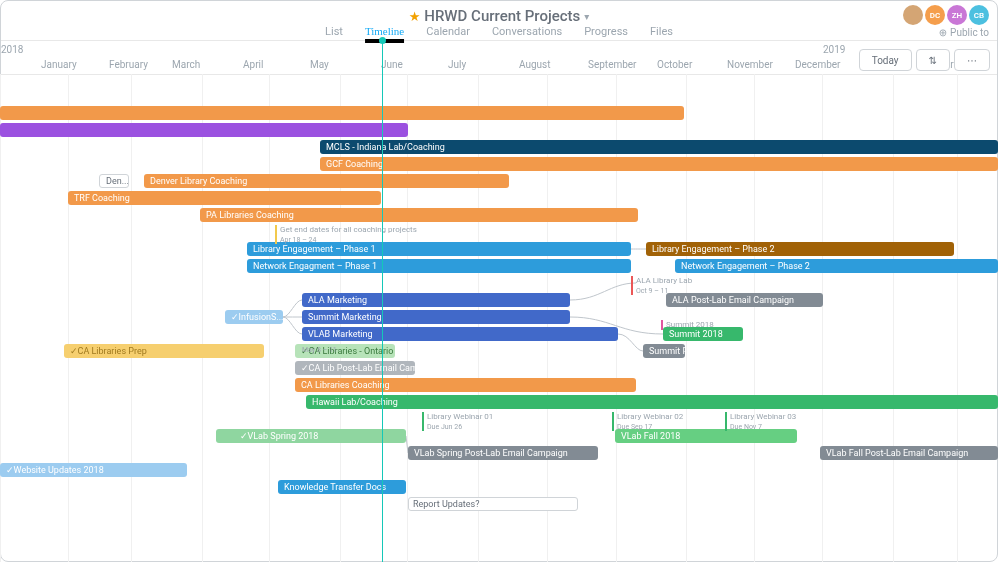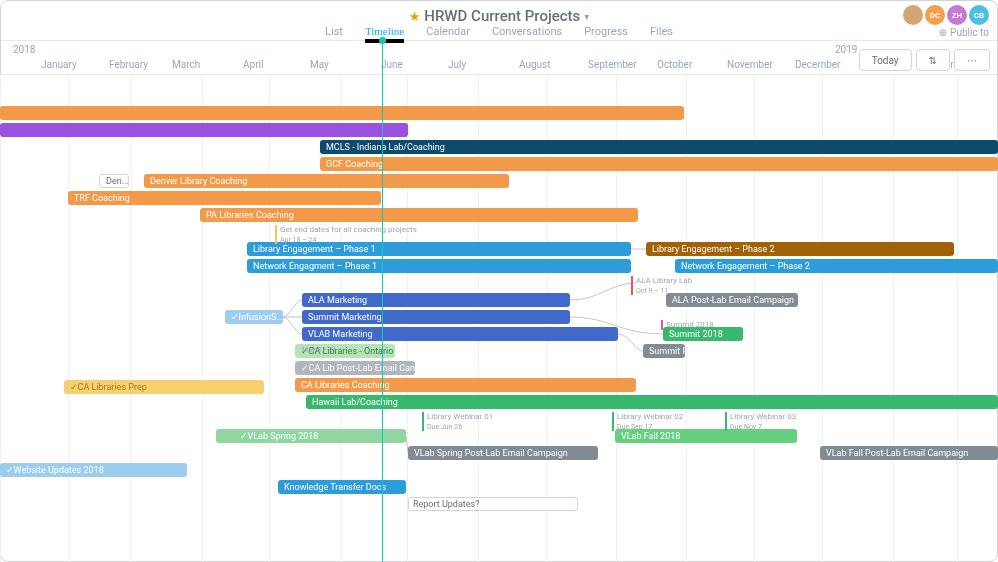--- a/index.html
+++ b/index.html
@@ -18,21 +18,21 @@
   .avatars { position: absolute; right: 8px; top: 4px; display: flex; align-items: center; gap: 2px; }
   .av { width: 20px; height: 20px; border-radius: 50%; display: flex; align-items: center; justify-content: center; font-size: 8px; color: #fff; font-weight: 600; }
   .av1 { background: #d4a574; }
   .av2 { background: #f59e4c; }
   .av3 { background: #c977d6; }
   .av4 { background: #4cc0e0; }
   .public { position: absolute; right: 8px; top: 26px; font-size: 10px; color: #9ca6af; display: flex; align-items: center; gap: 3px; }
 
   
   .ruler { position: relative; height: 34px; border-bottom: 1px solid #e8e8e8; }
-  .year { position: absolute; top: 3px; font-size: 10px; color: #9ca6af; margin-left: 12px; }
+  .year { position: absolute; top: 3px; font-size: 10px; color: #9ca6af; }
   .month { position: absolute; top: 18px; font-size: 10px; color: #9ca6af; padding-left: 40px; }
 
   .controls { position: absolute; right: 8px; top: 49px; display: flex; gap: 4px; z-index: 50; }
   .ctrl { background: #fff; border: 1px solid #d0d4d8; border-radius: 4px; height: 22px; padding: 0 12px; font-size: 10px; color: #676f79; display: flex; align-items: center; cursor: pointer; }
 
   
   .grid { position: absolute; top: 74px; left: 0; right: 0; bottom: 0; overflow: hidden; }
   .vline { position: absolute; top: 0; bottom: 0; width: 1px; background: #f0f0f0; }
   .today-line { position: absolute; top: 40px; bottom: 0; width: 1px; background: #14c8b8; z-index: 5; }
   .today-dot { position: absolute; top: -3px; left: -3px; width: 7px; height: 7px; border-radius: 50%; background: #14c8b8; }
@@ -140,26 +140,26 @@
     <div class="bar" style="left: 320px; width: 678px; top: 83px; background: rgb(242, 153, 74);">GCF Coaching</div>
     <div class="bar" style="left: 99px; width: 30px; top: 100px; background: rgb(255, 255, 255); border: 1px solid rgb(208, 212, 216); color: rgb(103, 111, 121);">Den...</div>
     <div class="bar" style="left: 144px; width: 365px; top: 100px; background: rgb(242, 153, 74);">Denver Library Coaching</div>
     <div class="bar" style="left: 68px; width: 313px; top: 117px; background: rgb(242, 153, 74);">TRF Coaching</div>
     <div class="bar" style="left: 200px; width: 438px; top: 134px; background: rgb(242, 153, 74);">PA Libraries Coaching</div>
     <div class="bar" style="left: 247px; width: 384px; top: 168px; background: rgb(45, 156, 219);">Library Engagement – Phase 1</div>
     <div class="bar" style="left: 646px; width: 308px; top: 168px; background: #a16207;">Library Engagement – Phase 2</div>
     <div class="bar" style="left: 247px; width: 384px; top: 185px; background: rgb(45, 156, 219);">Network Engagment – Phase 1</div>
     <div class="bar" style="left: 675px; width: 323px; top: 185px; background: rgb(45, 156, 219);">Network Engagement – Phase 2</div>
     <div class="bar" style="left: 302px; width: 268px; top: 219px; background: rgb(65, 105, 201);">ALA Marketing</div>
-    <div class="bar" style="left: 666px; width: 132px; top: 219px; background: rgb(130, 139, 148);">ALA Post-Lab Email Campaign</div>
+    <div class="bar" style="left: 666px; width: 157px; top: 219px; background: rgb(130, 139, 148);">ALA Post-Lab Email Campaign</div>
     <div class="bar check" style="left: 225px; width: 58px; top: 236px; background: rgb(156, 204, 240);">InfusionS...</div>
     <div class="bar" style="left: 302px; width: 268px; top: 236px; background: rgb(65, 105, 201);">Summit Marketing</div>
     <div class="bar" style="left: 302px; width: 316px; top: 253px; background: rgb(65, 105, 201);">VLAB Marketing</div>
     <div class="bar" style="left: 663px; width: 80px; top: 253px; background: rgb(55, 184, 108);">Summit 2018</div>
-    <div class="bar check" style="left: 64px; width: 200px; top: 270px; background: rgb(246, 207, 111); color: rgb(160, 122, 31); margin-top: 36px;">CA Libraries Prep</div>
+    <div class="bar check" style="left: 64px; width: 200px; top: 270px; background: rgb(246, 207, 111); color: rgb(160, 122, 31);">CA Libraries Prep</div>
     <div class="bar check" style="left: 295px; width: 100px; top: 270px; background: rgb(183, 227, 185); color: rgb(58, 122, 61); text-align: right;">CA Libraries - Ontario Lab</div>
     <div class="bar" style="left: 643px; width: 42px; top: 270px; background: rgb(130, 139, 148);">Summit Po...</div>
     <div class="bar check" style="left: 295px; width: 120px; top: 287px; background: rgb(176, 182, 188);">CA Lib Post-Lab Email Campaign</div>
     <div class="bar" style="left: 295px; width: 341px; top: 304px; background: rgb(242, 153, 74);">CA Libraries Coaching</div>
     <div class="bar" style="left: 306px; width: 692px; top: 321px; background: rgb(55, 184, 108);">Hawaii Lab/Coaching</div>
     <div class="bar check" style="left: 216px; width: 190px; top: 355px; background: rgb(143, 214, 160); padding-left: 24px;">VLab Spring 2018</div>
     <div class="bar" style="left: 615px; width: 182px; top: 355px; background: rgb(102, 207, 130);">VLab Fall 2018</div>
     <div class="bar" style="left: 408px; width: 190px; top: 372px; background: rgb(130, 139, 148);">VLab Spring Post-Lab Email Campaign</div>
     <div class="bar" style="left: 820px; width: 178px; top: 372px; background: rgb(130, 139, 148);">VLab Fall Post-Lab Email Campaign</div>
     <div class="bar check" style="left: 0px; width: 187px; top: 389px; background: rgb(156, 204, 240);">Website Updates 2018</div>

